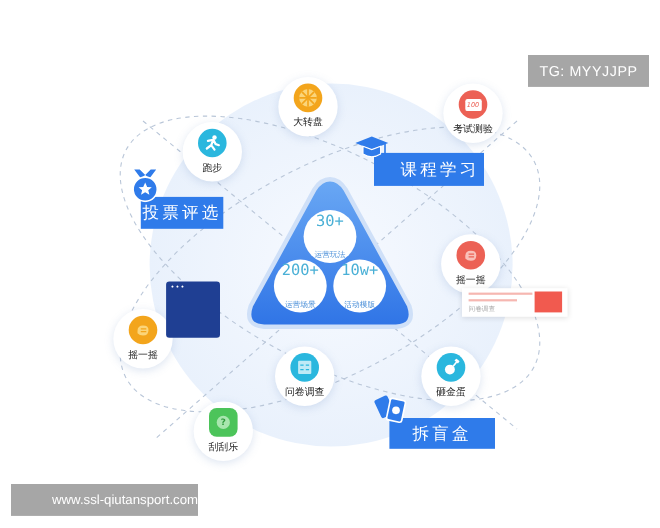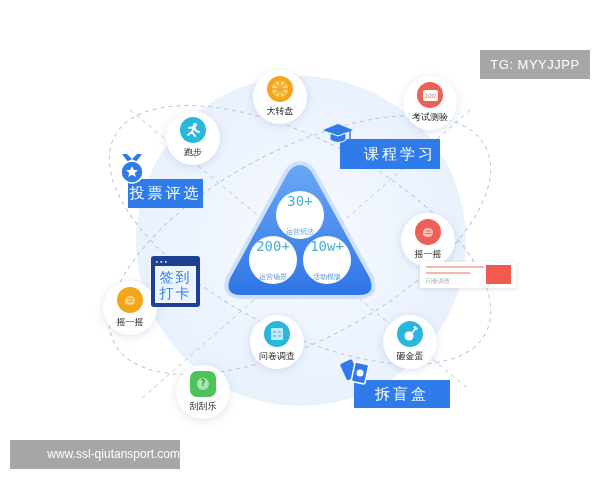--- a/index.html
+++ b/index.html
@@ -160,24 +160,20 @@
   <span>投票评选</span>
 </div>
 <svg class="abs" style="left:117px;top:152px;" width="30" height="32" viewBox="0 0 30 32">
   <path d="M5 2 L11 10 L15 7 L19 10 L25 2 L20 2 L15 7 L10 2 Z" fill="#2f7bea"></path>
   <circle cx="15" cy="20" r="11" fill="#2f7bea" stroke="#fff" stroke-width="1.5"></circle>
   <path d="M15 14 L16.8 18 L21 18.3 L17.8 21 L18.8 25 L15 22.8 L11.2 25 L12.2 21 L9 18.3 L13.2 18 Z" fill="#fff"></path>
 </svg>
 
 <div class="abs" style="left:151px;top:256px;width:49px;height:51px;background:#1f3f93;border-radius:3px;">
   <div class="abs" style="left:4px;top:2px;font-size:6px;color:#fff;letter-spacing:1px;">•••</div>
-  <div class="abs" style="left:4px;top:10px;width:41px;height:37px;background:#eef4fd;display:flex;flex-direction:column;align-items:center;justify-content:center;color:#2f7bea;font-size:14px;line-height:16px;letter-spacing:2px;">
-    <span>签到</span>
-    <span>打卡</span>
-  </div>
 </div>
 
 <div class="tag" style="left:354px;top:380px;width:96px;height:28px;">
   <span>拆盲盒</span>
 </div>
 <svg class="abs" style="left:340px;top:356px;" width="34" height="34" viewBox="0 0 34 34">
   <rect x="3" y="5" width="13" height="18" rx="2" fill="#2f7bea" transform="rotate(-25 9 14)"></rect>
   <rect x="13" y="7" width="14" height="20" rx="2" fill="#2f7bea" stroke="#fff" stroke-width="1.5" transform="rotate(12 20 17)"></rect>
   <circle cx="20" cy="17" r="3.5" fill="#fff"></circle>
 </svg>

